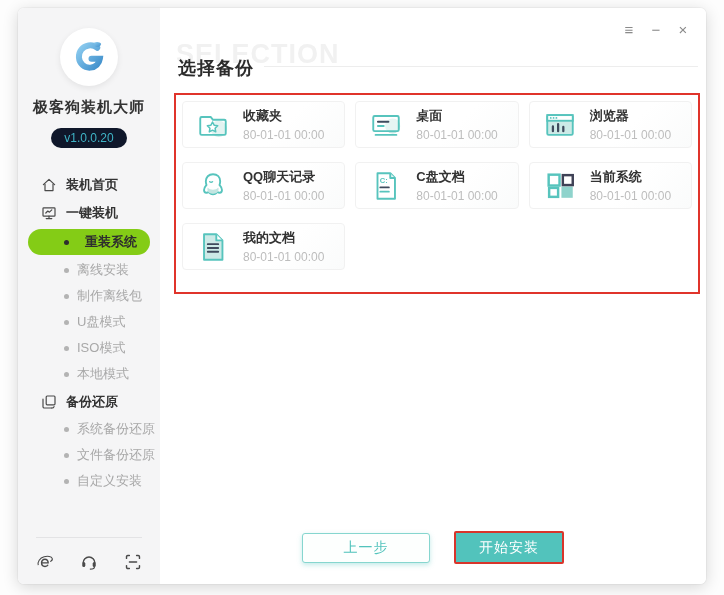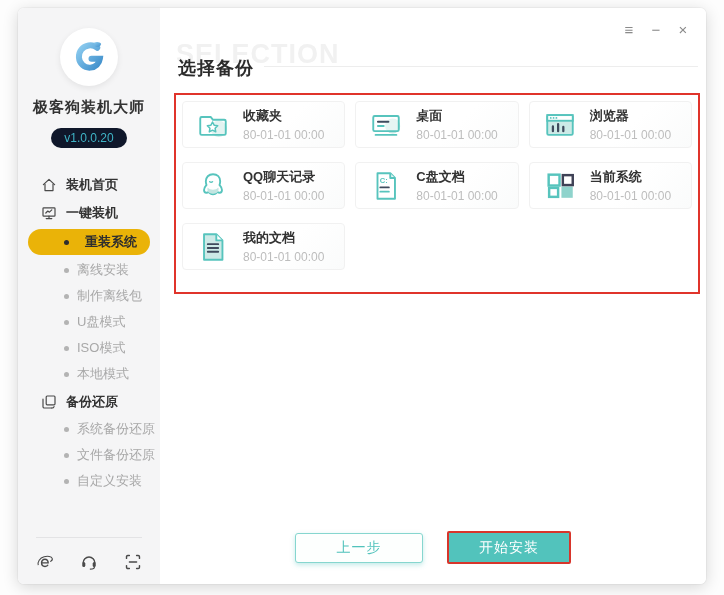--- a/index.html
+++ b/index.html
@@ -17,21 +17,21 @@
   .app-name{margin-top:12px;font-size:15px;font-weight:700;color:#333;letter-spacing:1px;white-space:nowrap;}
   .version-pill{margin-top:11px;background:#0f172a;color:#3fb4c6;font-size:12px;
     padding:3px 13px;border-radius:11px;}
   .nav{width:100%;margin-top:20px;}
   .nav-item{display:flex;align-items:center;height:22px;margin:4px 0;font-size:13px;cursor:pointer;}
   .nav-item.top{padding-left:23px;gap:9px;color:#333;font-weight:700;margin:6px 0 5px 0;}
   .nav-item.top .nav-icon{width:16px;height:16px;flex:none;display:flex;}
   .nav-item.top .nav-icon svg{width:100%;height:100%;}
   .nav-item.sub{padding-left:46px;gap:8px;color:#a8a8a8;}
   .nav-item.sub .nav-icon{width:5px;height:5px;border-radius:50%;background:#b3b3b3;flex:none;}
-  .nav-item.sub.active{background:#eab308;border-radius:13px;margin-left:10px;margin-right:10px;
+  .nav-item.sub.active{background:#84cc16;border-radius:13px;margin-left:10px;margin-right:10px;
     padding-left:36px;color:#2e2e2e;height:26px;font-weight:700;gap:16px;}
   .nav-item.sub.active .nav-icon{background:#2e2e2e;}
   .sidebar-footer{position:absolute;bottom:13px;left:0;width:100%;display:flex;
     flex-direction:column;align-items:center;}
   .footer-divider{width:106px;height:1px;background:#e3e3e5;margin-bottom:15px;}
   .footer-icons{display:flex;gap:26px;}
   .footer-icon{width:18px;height:18px;cursor:pointer;display:flex;}
   .footer-icon svg{width:100%;height:100%;}
   
   .main{flex:1;position:relative;background:#fff;padding:0 6px 0 14px;}
@@ -51,21 +51,21 @@
     background:linear-gradient(135deg,#ffffff 60%,#fafbfb 100%);}
   .card-icon{width:34px;height:34px;flex:none;display:flex;}
   .card-icon svg{width:100%;height:100%;}
   .card-name{font-size:13px;font-weight:700;color:#333;}
   .card-time{font-size:12px;color:#bdbdbd;margin-top:3px;}
   .footer-btns{position:absolute;left:0;right:0;bottom:20px;display:flex;
     justify-content:center;align-items:center;gap:24px;}
   .btn{font-family:inherit;font-size:14px;cursor:pointer;letter-spacing:1px;}
   .btn-prev{width:128px;height:30px;background:#fdfffe;border:1px solid #86d6cf;color:#52c3bc;
     border-radius:3px;box-shadow:0 2px 5px rgba(82,195,188,.35);}
-  .btn-start{width:124px;height:33px;background:#52c3bc;color:#fff;border:2px solid #d8352b;
+  .btn-start{width:110px;height:33px;background:#52c3bc;color:#fff;border:2px solid #d8352b;
     border-radius:2px;}
 </style>
 </head>
 <body>
 
 <div class="window">
 
   <aside class="sidebar">
     <div class="logo-circle">
       <svg viewBox="0 0 48 48" fill="none">

